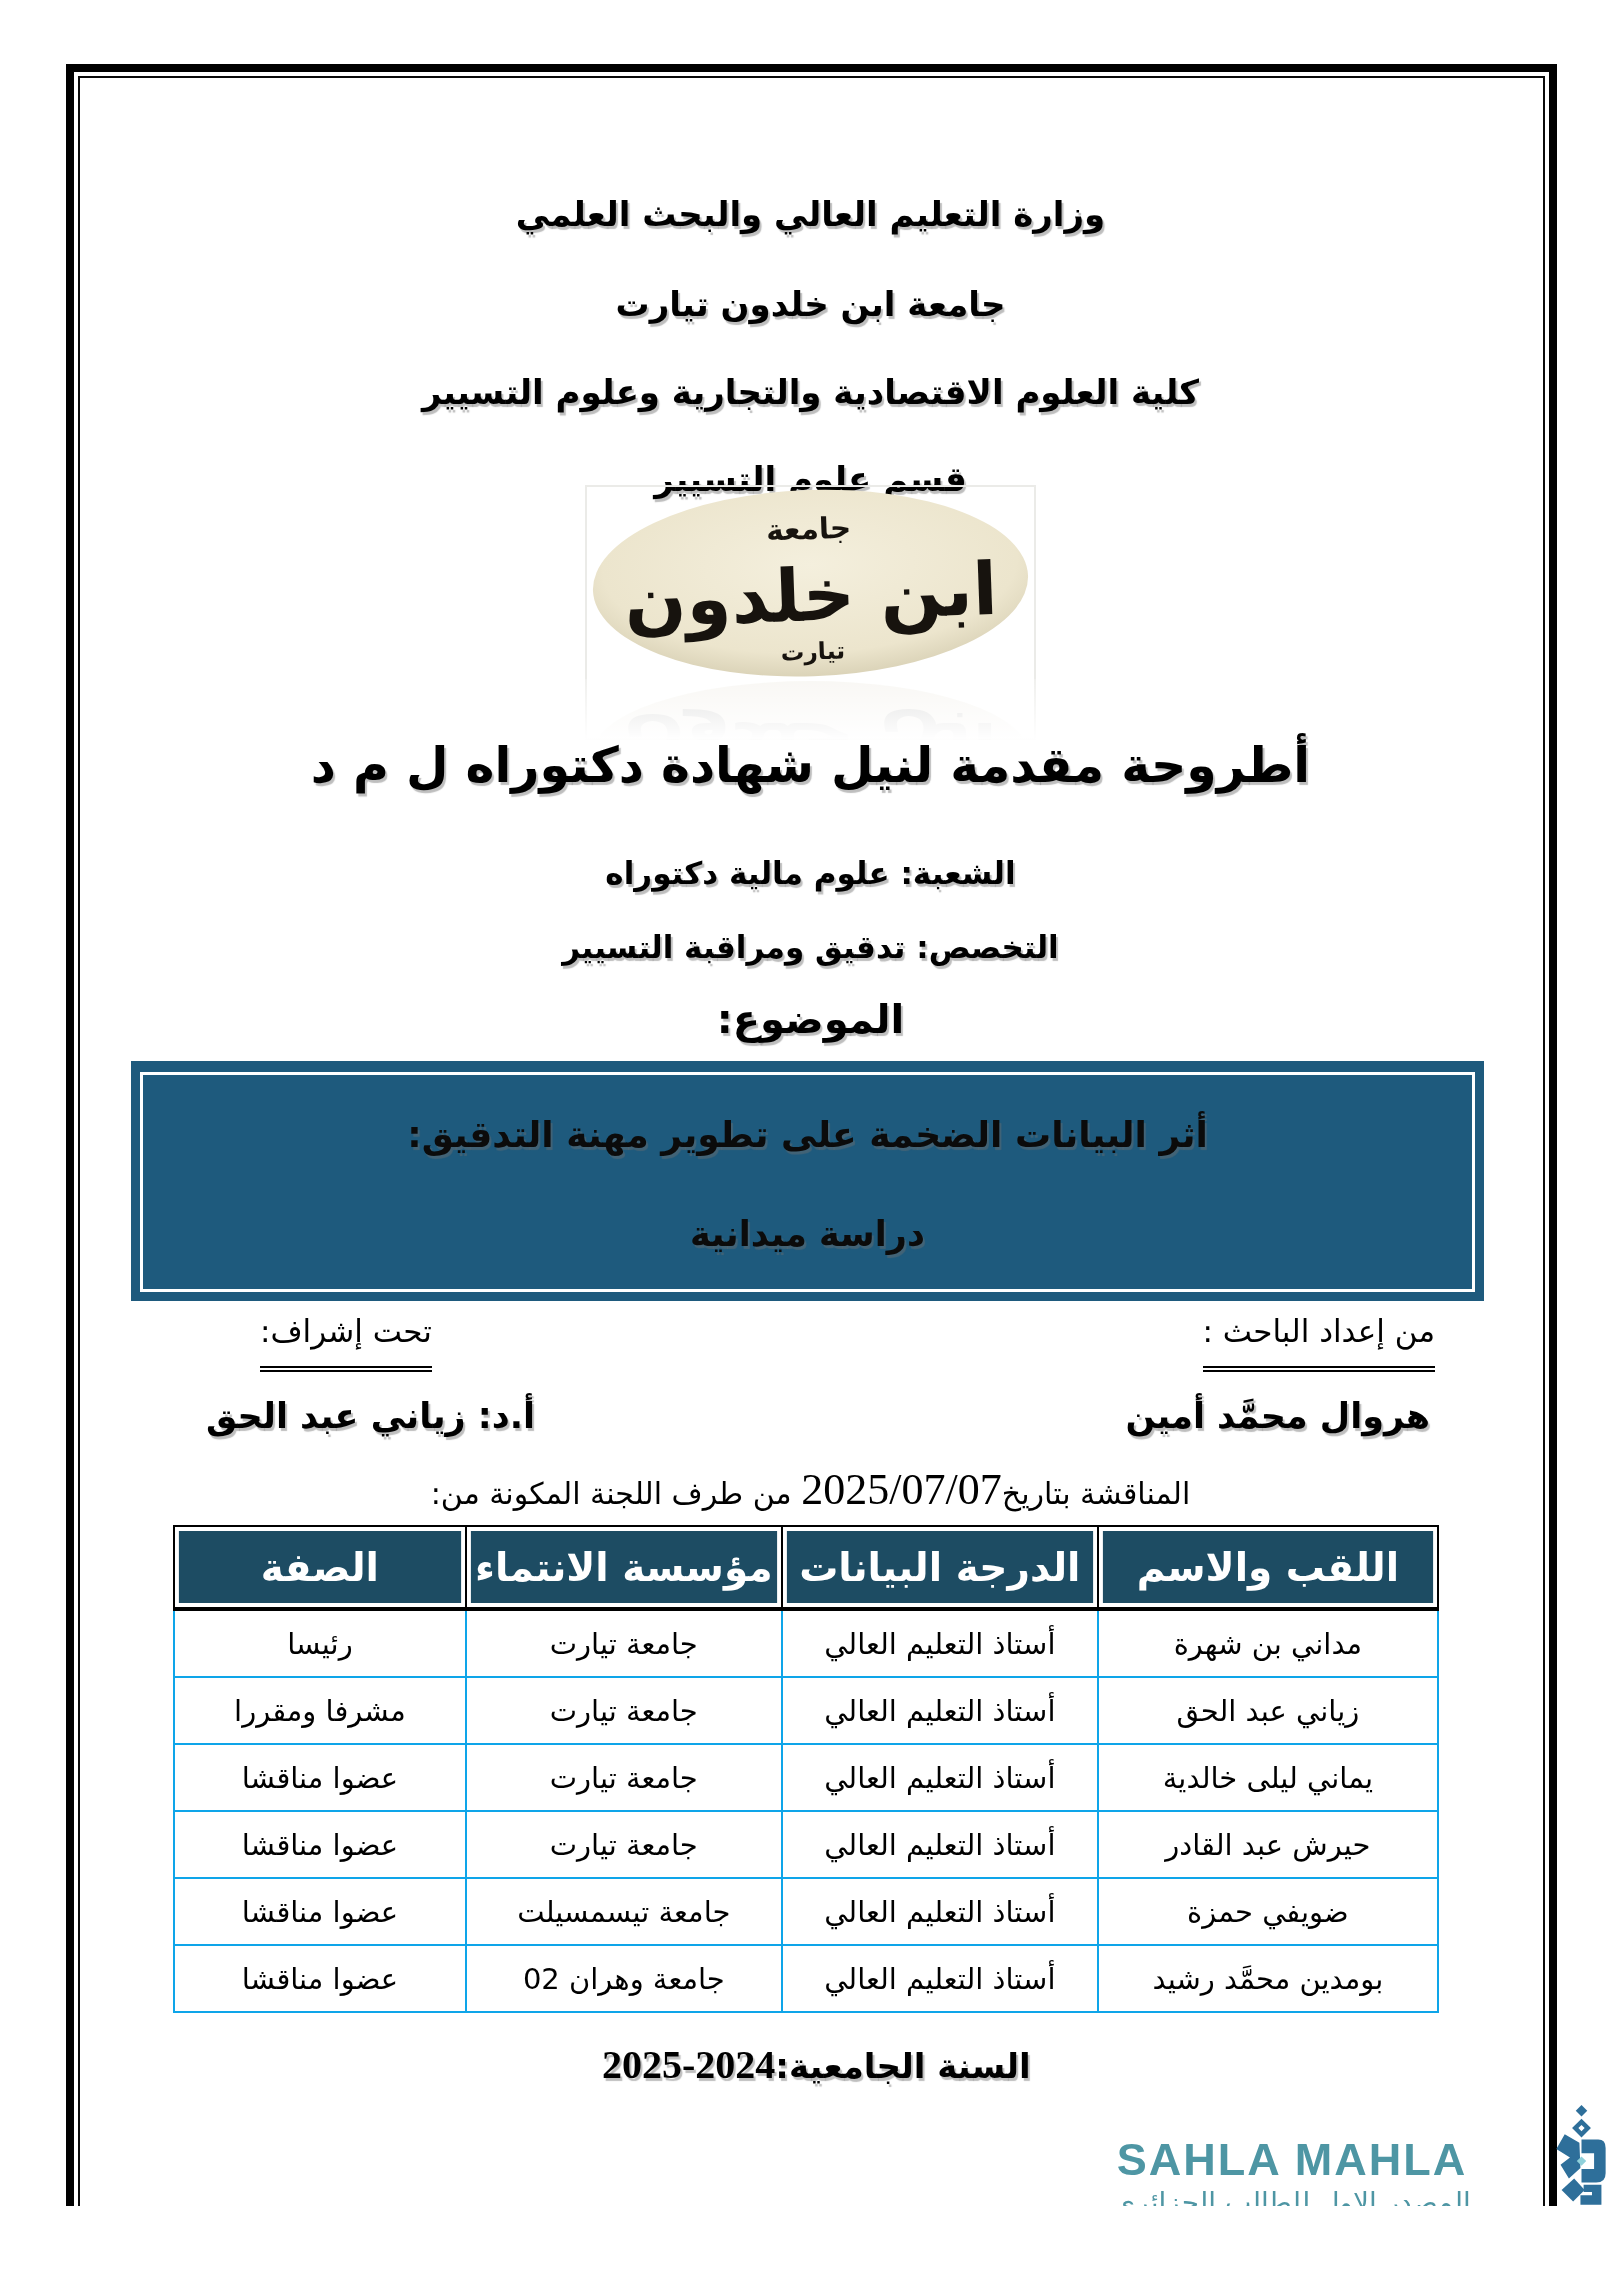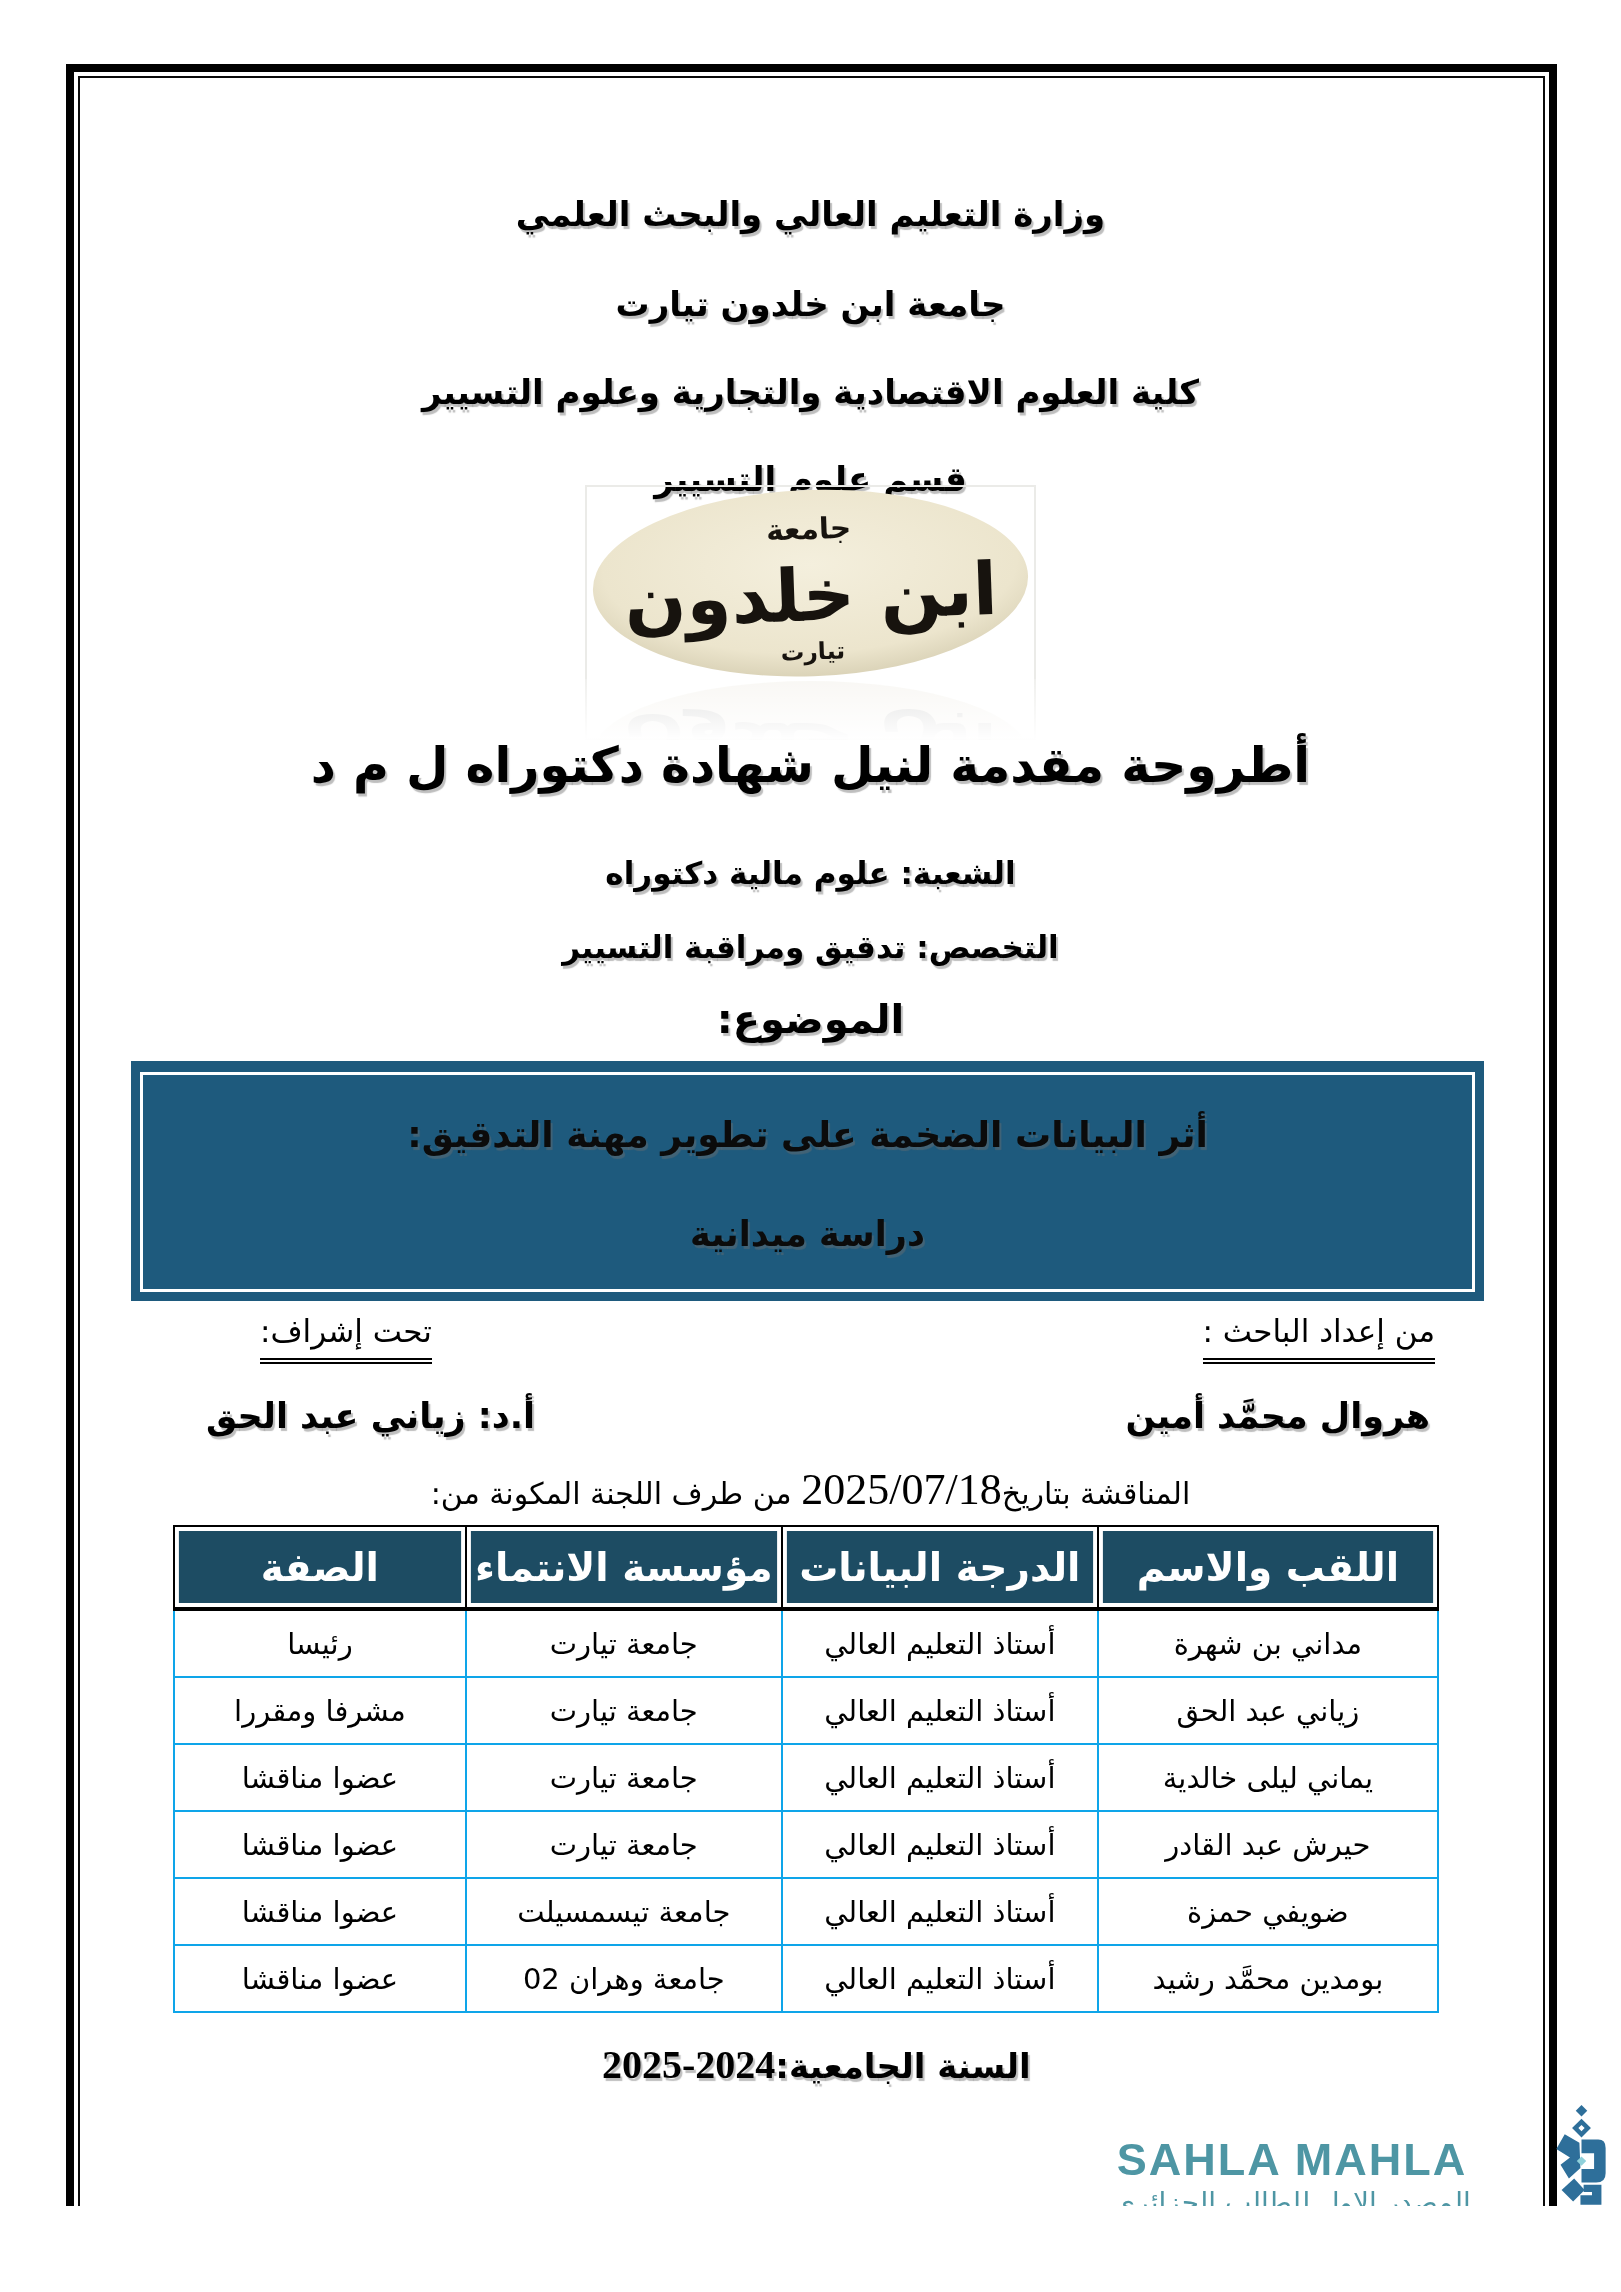--- a/index.html
+++ b/index.html
@@ -42,21 +42,21 @@
   }
   .subject-box-inner {
     width:100%; height:100%; border:3.9px solid #ffffff; box-sizing:border-box;
     text-align:center; color:#0b0b0b;
   }
   .subject-line1 { margin-top:39px; font-size:36px; font-weight:700; }
   .subject-line2 { margin-top:59px; font-size:35px; font-weight:700; }
 
   
   .party-label { position:absolute; top:1313px; font-size:31px; }
-  .dbl-underline { border-bottom:6.9px double #000; padding-bottom:9px; }
+  .dbl-underline { border-bottom:6.9px double #000; padding-bottom:17px; }
   #researcher-label { right:186px; }
   #supervisor-label { left:260px; }
   .party-name { position:absolute; top:1396px; font-size:35px; font-weight:700; }
   #researcher-name { right:191px; }
   #supervisor-name { left:206px; }
 
   .defense-line { position:absolute; top:1464px; left:93px; right:93px; text-align:center; font-size:30px; }
   .defense-date {
     font-family:"Liberation Serif", serif; font-size:44px;
     direction:ltr; unicode-bidi:embed; font-weight:400;
@@ -153,21 +153,21 @@
   <div class="party-label" id="researcher-label">
     <span class="dbl-underline">من إعداد الباحث :</span>
   </div>
   <div class="party-label" id="supervisor-label">
     <span class="dbl-underline">تحت إشراف:</span>
   </div>
   <div class="party-name sh" id="researcher-name">هروال محمَّد أمين</div>
   <div class="party-name sh" id="supervisor-name">أ.د: زياني عبد الحق</div>
 
   <div class="defense-line">
-    <span>المناقشة بتاريخ</span><span class="defense-date">2025/07/18</span><span class="defense-suffix">من طرف اللجنة المكونة من:</span>
+    <span>المناقشة بتاريخ</span><span class="defense-date">2025/07/07</span><span class="defense-suffix">من طرف اللجنة المكونة من:</span>
   </div>
 
   <table class="committee-table">
     <thead>
       <tr>
         <th class="col-name">اللقب والاسم</th>
         <th class="col-degree">الدرجة البيانات</th>
         <th class="col-inst">مؤسسة الانتماء</th>
         <th class="col-role">الصفة</th>
       </tr>

